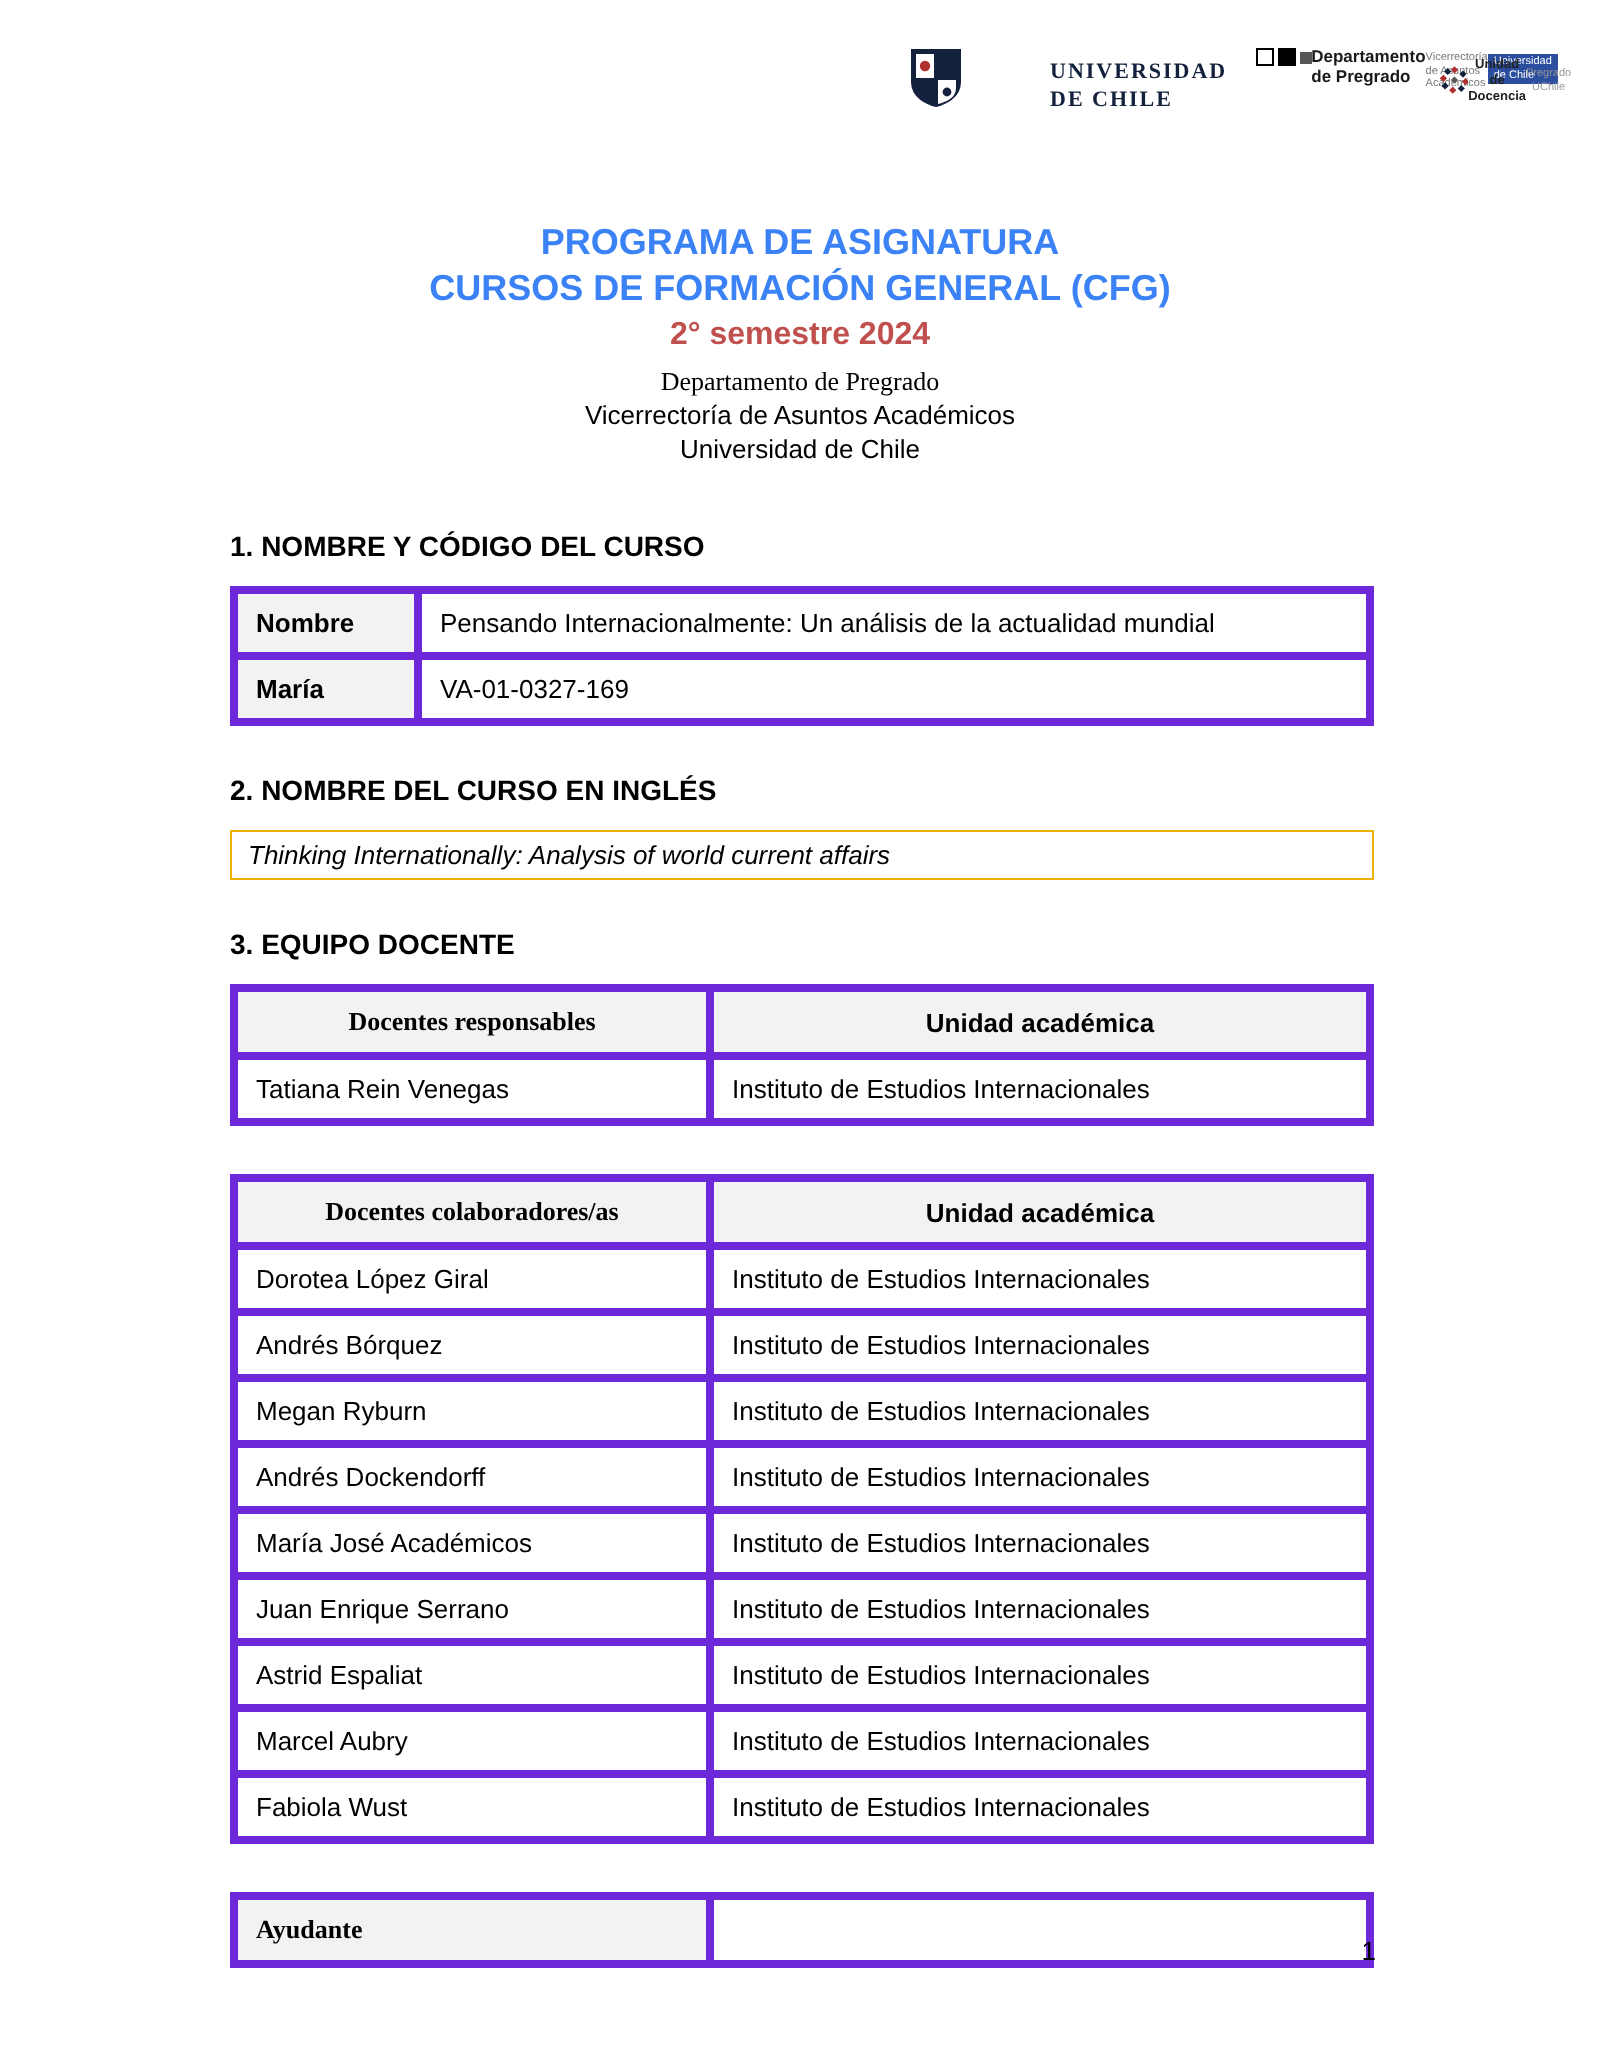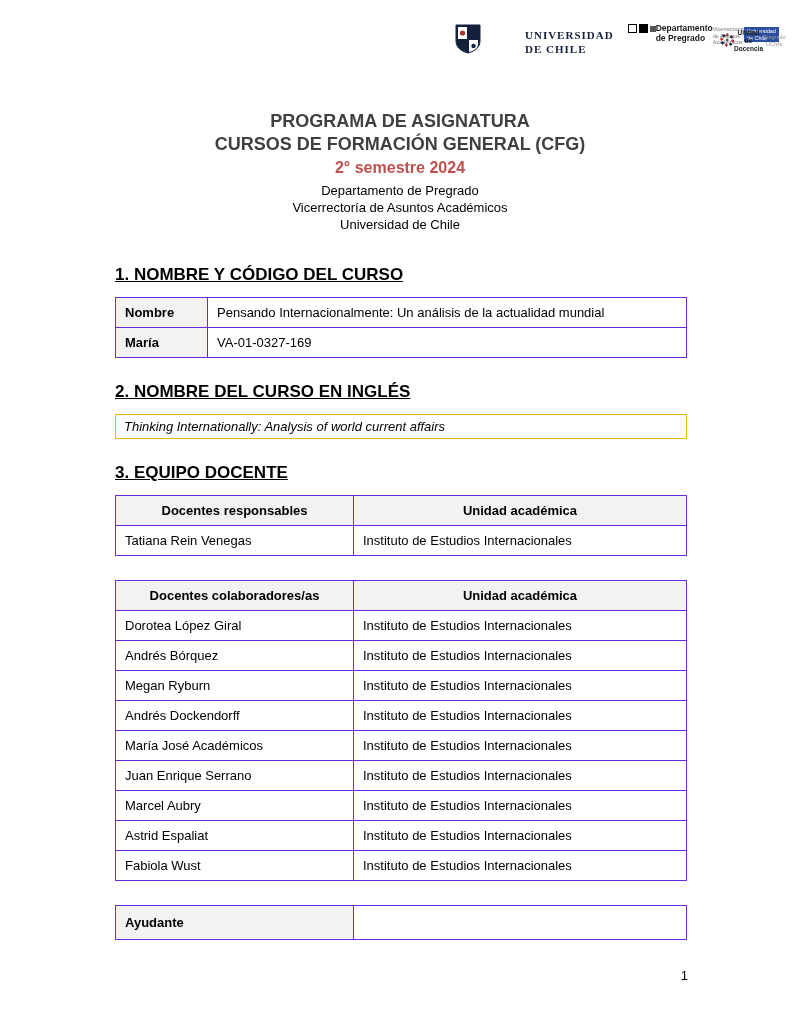--- a/index.html
+++ b/index.html
@@ -69,70 +69,69 @@
     position: absolute;
     top: 110px;
     left: 0;
     width: 100%;
     text-align: center;
   }
   .doc-title {
     font-size: 18px;
     font-weight: bold;
     line-height: 1.25;
-    color: #404040;
+    color: #3b82f6;
   }
   .doc-semester {
     font-size: 16px;
     font-weight: bold;
     margin-top: 4px;
   }
   .doc-subline {
     font-size: 13px;
     line-height: 1.32;
     color: #000;
   }
-  .doc-subline-first { margin-top: 5px; }
+  .doc-subline-first { margin-top: 5px; font-family: Liberation Serif, serif; }
 
   
   .content {
     position: absolute;
     top: 265px;
     left: 115px;
     width: 572px;
   }
 
   .section-heading {
-    font-size: 17px;
+    font-size: 14px;
     font-weight: bold;
     margin-bottom: 12px;
-    text-decoration: underline;
   }
 
   table.tbl {
     width: 100%;
     border-collapse: collapse;
     margin-bottom: 24px;
     table-layout: fixed;
   }
   table.tbl td, table.tbl th {
-    border: 1px solid #6d28d9;
+    border: 4px solid #6d28d9;
     font-size: 13px;
     padding: 7px 9px;
     vertical-align: middle;
     text-align: left;
     overflow: hidden;
     white-space: nowrap;
   }
   .cell-shaded { background: #f2f2f2; }
   .cell-bold { font-weight: bold; }
   .cell-center { text-align: center !important; }
 
   .tbl-s1 .col-label { width: 92px; }
-  .tbl-docentes .col-name { width: 238px; }
+  .tbl-docentes .col-name { width: 238px; font-family: Liberation Serif, serif; }
 
   .english-box {
     border: 1px solid #eab308;
     font-size: 13px;
     font-style: italic;
     padding: 4px 8px;
     margin-bottom: 24px;
   }
 
   .tbl-ayudante { margin-top: 24px; }
@@ -276,25 +275,25 @@
       </tr>
       <tr>
         <td>María José Académicos</td>
         <td>Instituto de Estudios Internacionales</td>
       </tr>
       <tr>
         <td>Juan Enrique Serrano</td>
         <td>Instituto de Estudios Internacionales</td>
       </tr>
       <tr>
+        <td>Astrid Espaliat</td>
+        <td>Instituto de Estudios Internacionales</td>
+      </tr>
+      <tr>
         <td>Marcel Aubry</td>
-        <td>Instituto de Estudios Internacionales</td>
-      </tr>
-      <tr>
-        <td>Astrid Espaliat</td>
         <td>Instituto de Estudios Internacionales</td>
       </tr>
       <tr>
         <td>Fabiola Wust</td>
         <td>Instituto de Estudios Internacionales</td>
       </tr>
     </tbody>
       </table>
 
     <table class="tbl tbl-docentes tbl-ayudante">

